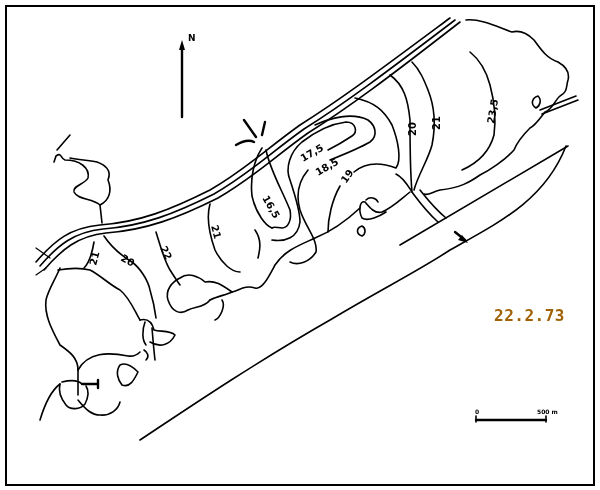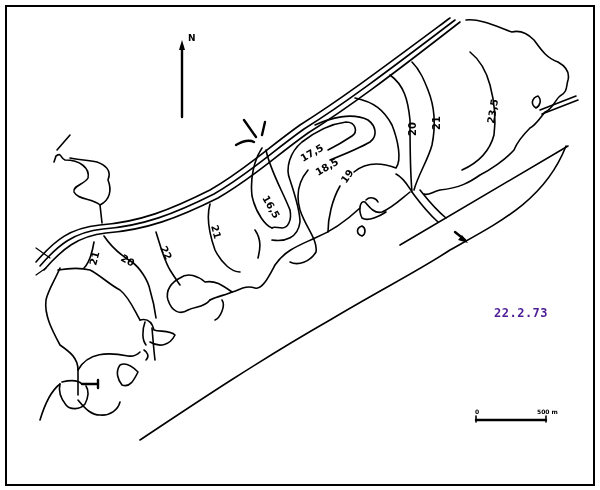--- a/index.html
+++ b/index.html
@@ -10,21 +10,21 @@
   }
   svg.map { position: absolute; left: 0; top: 0; }
   .ln { fill: none; stroke: #000; stroke-width: 1.6; stroke-linecap: round; stroke-linejoin: round; }
   .thin { stroke-width: 1.2; }
   .thick { stroke-width: 2.4; }
   .lbl {
     font-family: "DejaVu Sans", sans-serif; font-weight: bold; font-size: 10px; fill: #000;
   }
   .date {
     position: absolute; left: 494px; top: 306px;
-    font-family: "DejaVu Sans Mono", monospace; font-weight: bold; font-size: 12px; color: #4c1d95;
+    font-family: "DejaVu Sans Mono", monospace; font-weight: bold; font-size: 16px; color: #a16207;
     letter-spacing: 0.5px;
   }
   .scale-zero, .scale-end {
     position: absolute; font-family: "DejaVu Sans", sans-serif; font-weight: bold;
     font-size: 6px; color: #000;
   }
   .scale-zero { left: 475px; top: 408px; }
   .scale-end { left: 537px; top: 408px; }
   .north-label {
     position: absolute; left: 188px; top: 33px;

